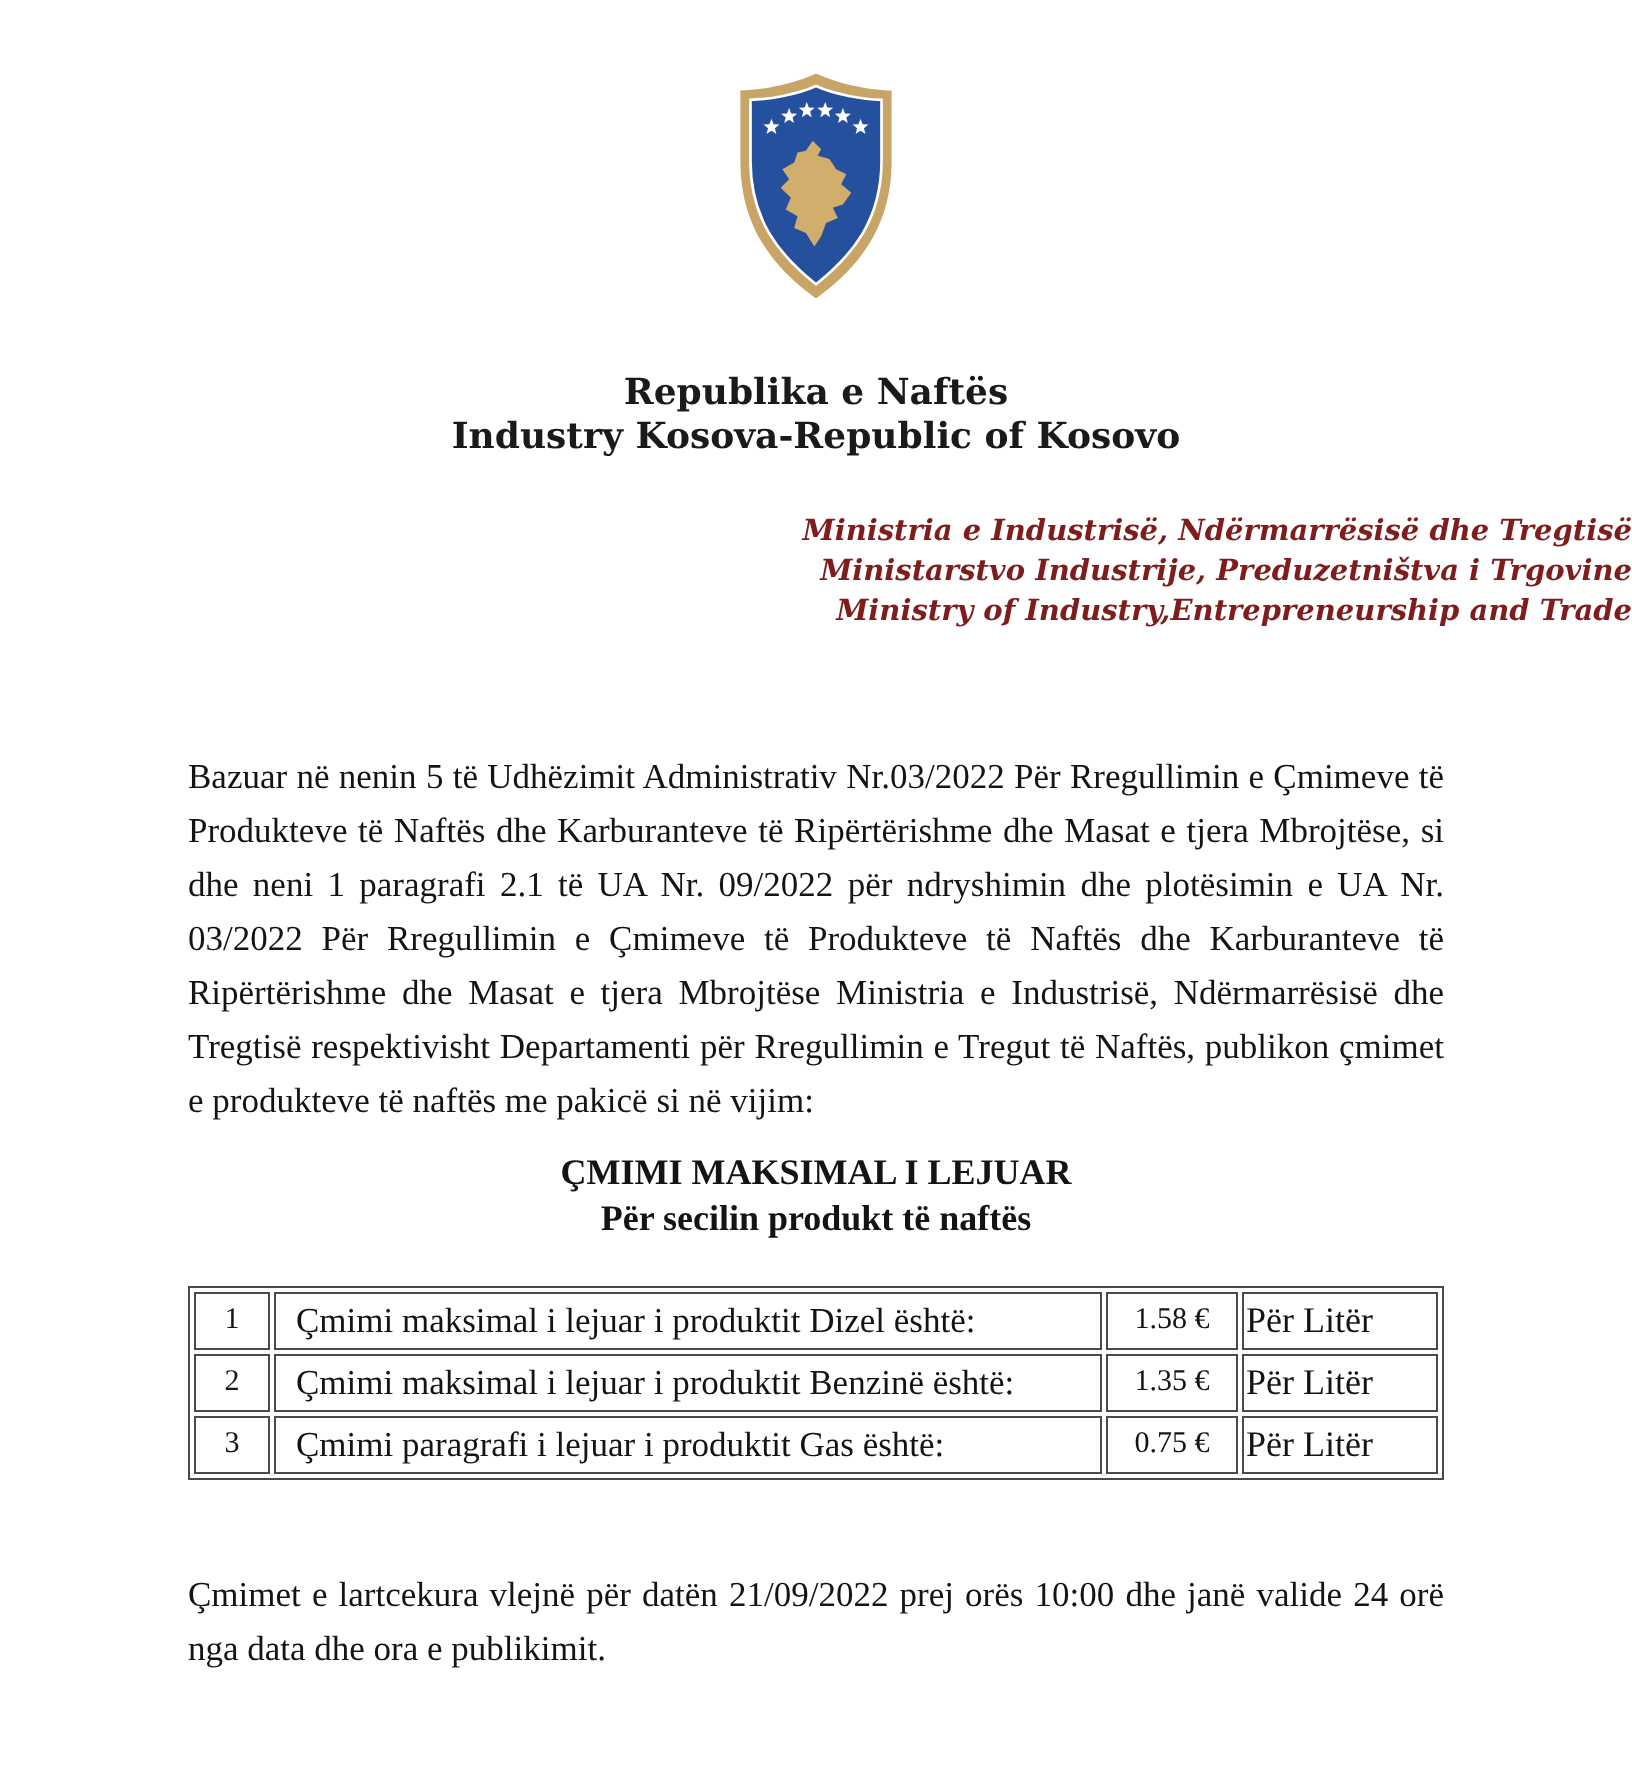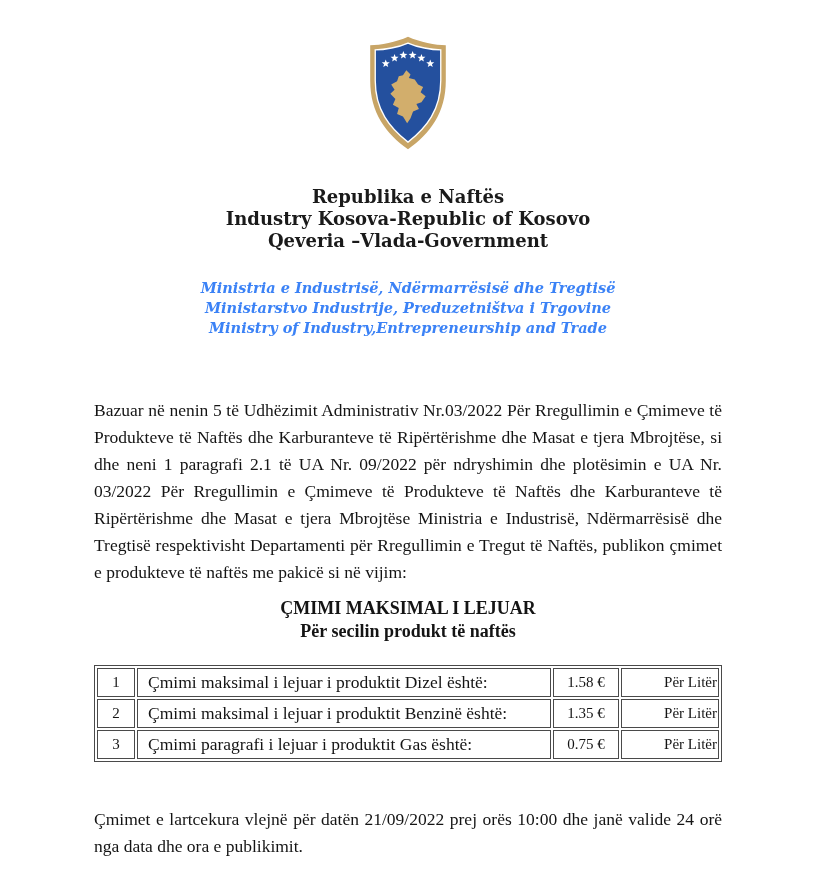--- a/index.html
+++ b/index.html
@@ -14,28 +14,28 @@
   .gov-header{
     text-align:center;
     margin-top:35px;
     font-family:"DejaVu Serif", serif;
     font-weight:bold;
     font-size:18px;
     line-height:22px;
     color:#1a1a1a;
   }
   .ministry{
-    text-align:center;
+    text-align:right;
     margin-top:26px;
     font-family:"DejaVu Serif", serif;
     font-weight:bold;
     font-style:italic;
     font-size:14.5px;
     line-height:20px;
-    color:#3b82f6;
+    color:#7f1d1d;
   }
   .body-text{
     width:628px;
     margin:59px auto 0 auto;
     font-size:17.5px;
     line-height:27px;
     text-align:justify;
   }
   .section-title{
     text-align:center;
@@ -55,21 +55,21 @@
   .price-table td{
     border:1px solid #4a4a4a;
     height:29px;
     vertical-align:middle;
     box-sizing:border-box;
     background:#fff;
   }
   td.cell-num{text-align:center;font-size:15px;}
   td.cell-desc{padding-left:10px;font-size:17.5px;}
   td.cell-price{text-align:center;font-size:15px;font-family:Liberation Serif, serif;}
-  td.cell-unit{text-align:right;font-size:15px;}
+  td.cell-unit{text-align:left;font-size:18px;}
   .footer-text{
     width:628px;
     margin:44px auto 0 auto;
     font-size:17.5px;
     line-height:27px;
     text-align:justify;
   }
 </style>
 </head>
 <body>
@@ -86,21 +86,20 @@
       <polygon points="0,-4 1.0,-1.38 3.8,-1.24 1.62,0.53 2.35,3.24 0,1.7 -2.35,3.24 -1.62,0.53 -3.8,-1.24 -1.0,-1.38" transform="translate(44.5,24) scale(1.25)"></polygon>
       <polygon points="0,-4 1.0,-1.38 3.8,-1.24 1.62,0.53 2.35,3.24 0,1.7 -2.35,3.24 -1.62,0.53 -3.8,-1.24 -1.0,-1.38" transform="translate(55.5,24) scale(1.25)"></polygon>
       <polygon points="0,-4 1.0,-1.38 3.8,-1.24 1.62,0.53 2.35,3.24 0,1.7 -2.35,3.24 -1.62,0.53 -3.8,-1.24 -1.0,-1.38" transform="translate(66,27.5) scale(1.25)"></polygon>
       <polygon points="0,-4 1.0,-1.38 3.8,-1.24 1.62,0.53 2.35,3.24 0,1.7 -2.35,3.24 -1.62,0.53 -3.8,-1.24 -1.0,-1.38" transform="translate(76.5,34) scale(1.25)"></polygon>
     </g>
   </svg>
 
   <div class="gov-header">
     <div>Republika e Naftës</div>
     <div>Industry Kosova-Republic of Kosovo</div>
-    <div>Qeveria –Vlada-Government</div>
   </div>
 
   <div class="ministry">
     <div>Ministria e Industrisë, Ndërmarrësisë dhe Tregtisë</div>
     <div>Ministarstvo Industrije, Preduzetništva i Trgovine</div>
     <div>Ministry of Industry,Entrepreneurship and Trade</div>
   </div>
 
   <p class="body-text">Bazuar në nenin 5 të Udhëzimit Administrativ Nr.03/2022 Për Rregullimin e Çmimeve të Produkteve të Naftës dhe Karburanteve të Ripërtërishme dhe Masat e tjera Mbrojtëse, si dhe neni 1 paragrafi 2.1 të UA Nr. 09/2022 për ndryshimin dhe plotësimin e UA Nr. 03/2022 Për Rregullimin e Çmimeve të Produkteve të Naftës dhe Karburanteve të Ripërtërishme dhe Masat e tjera Mbrojtëse Ministria e Industrisë, Ndërmarrësisë dhe Tregtisë respektivisht Departamenti për Rregullimin e Tregut të Naftës, publikon çmimet e produkteve të naftës me pakicë si në vijim:</p>
 

